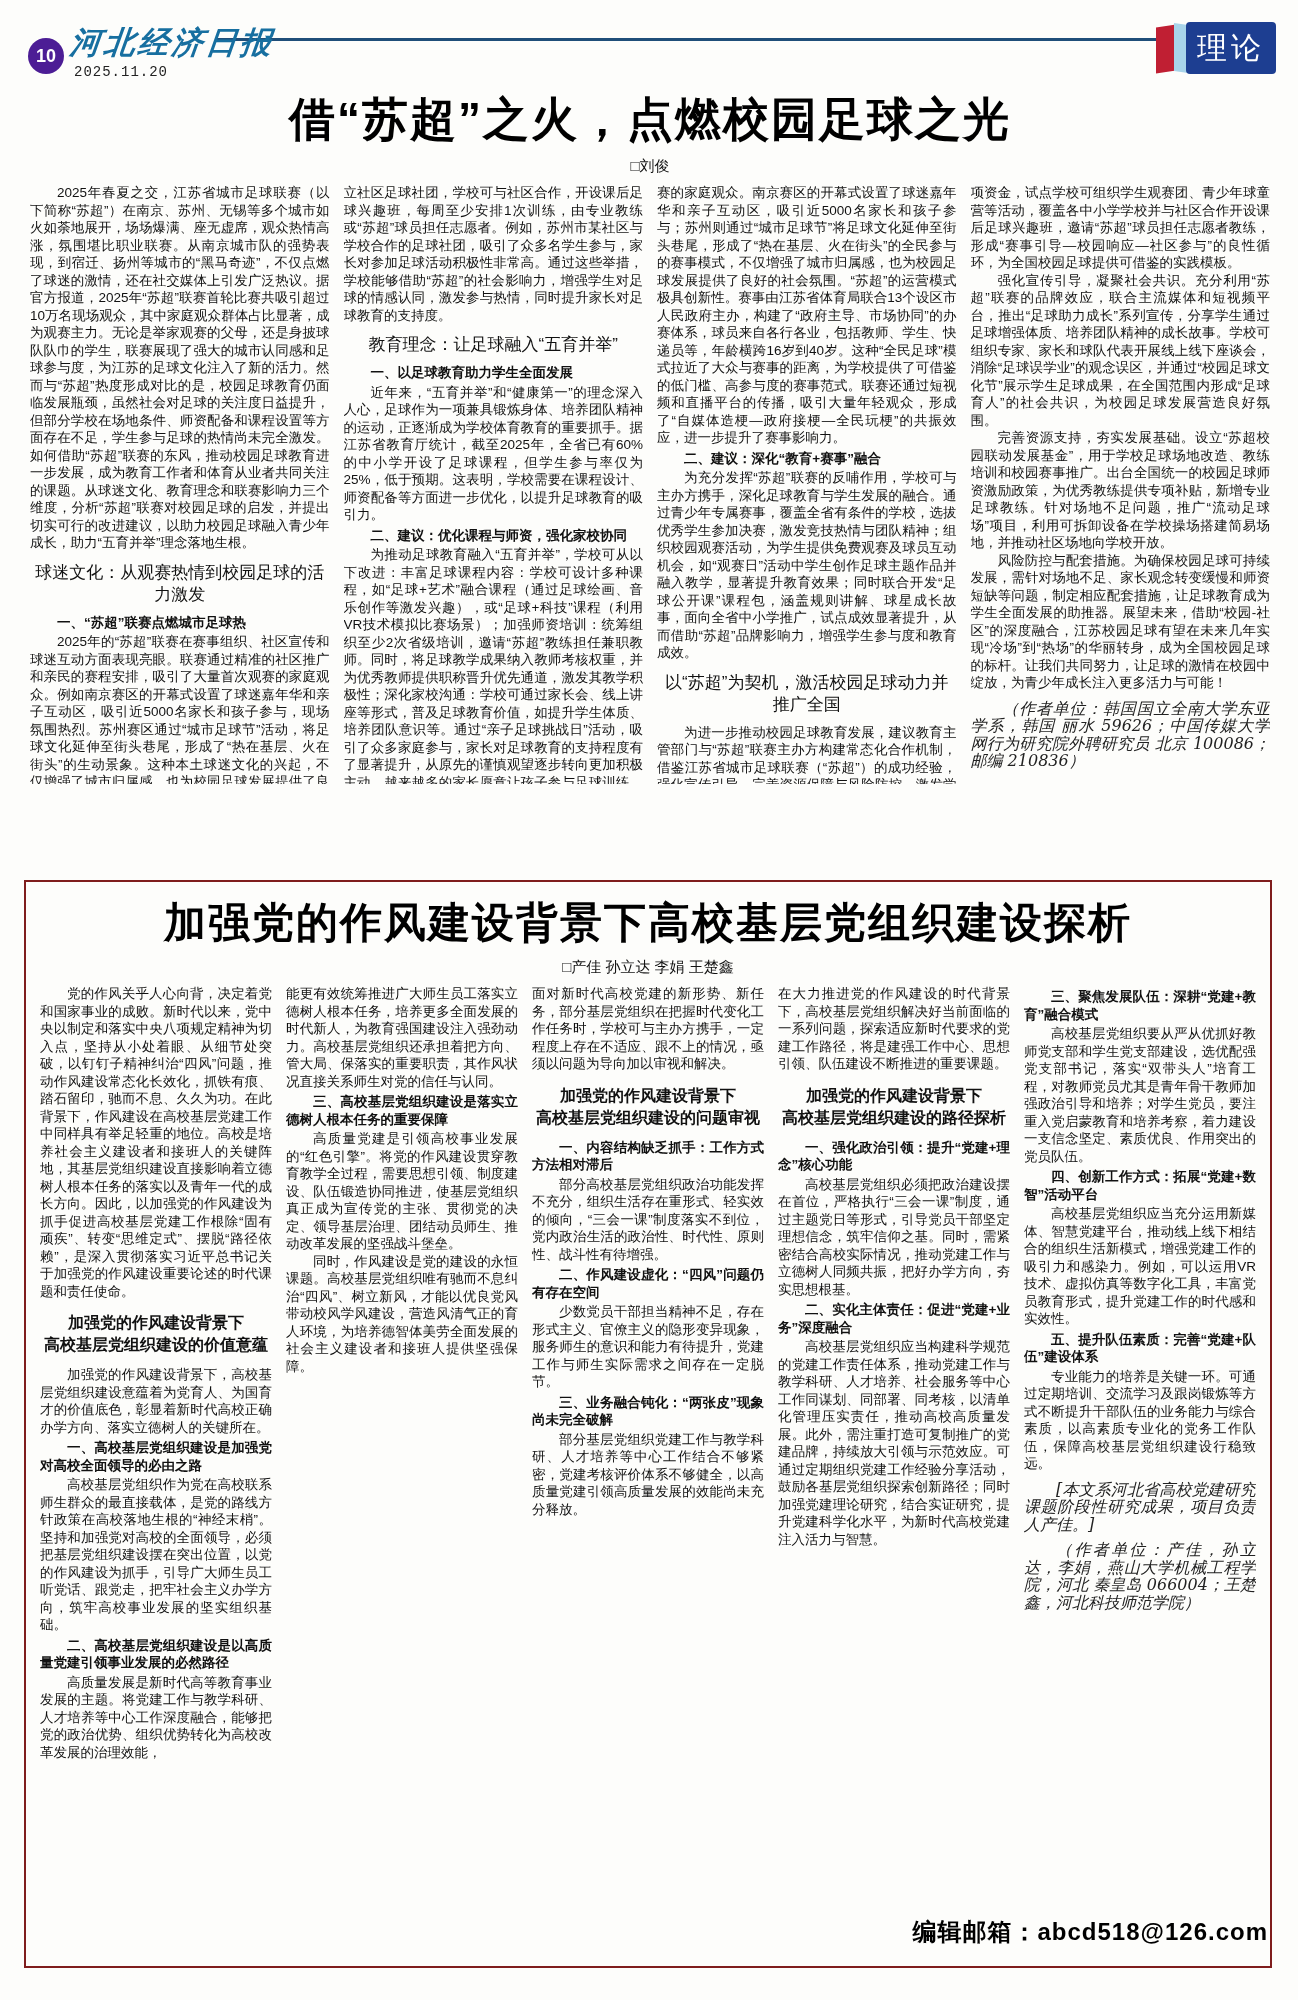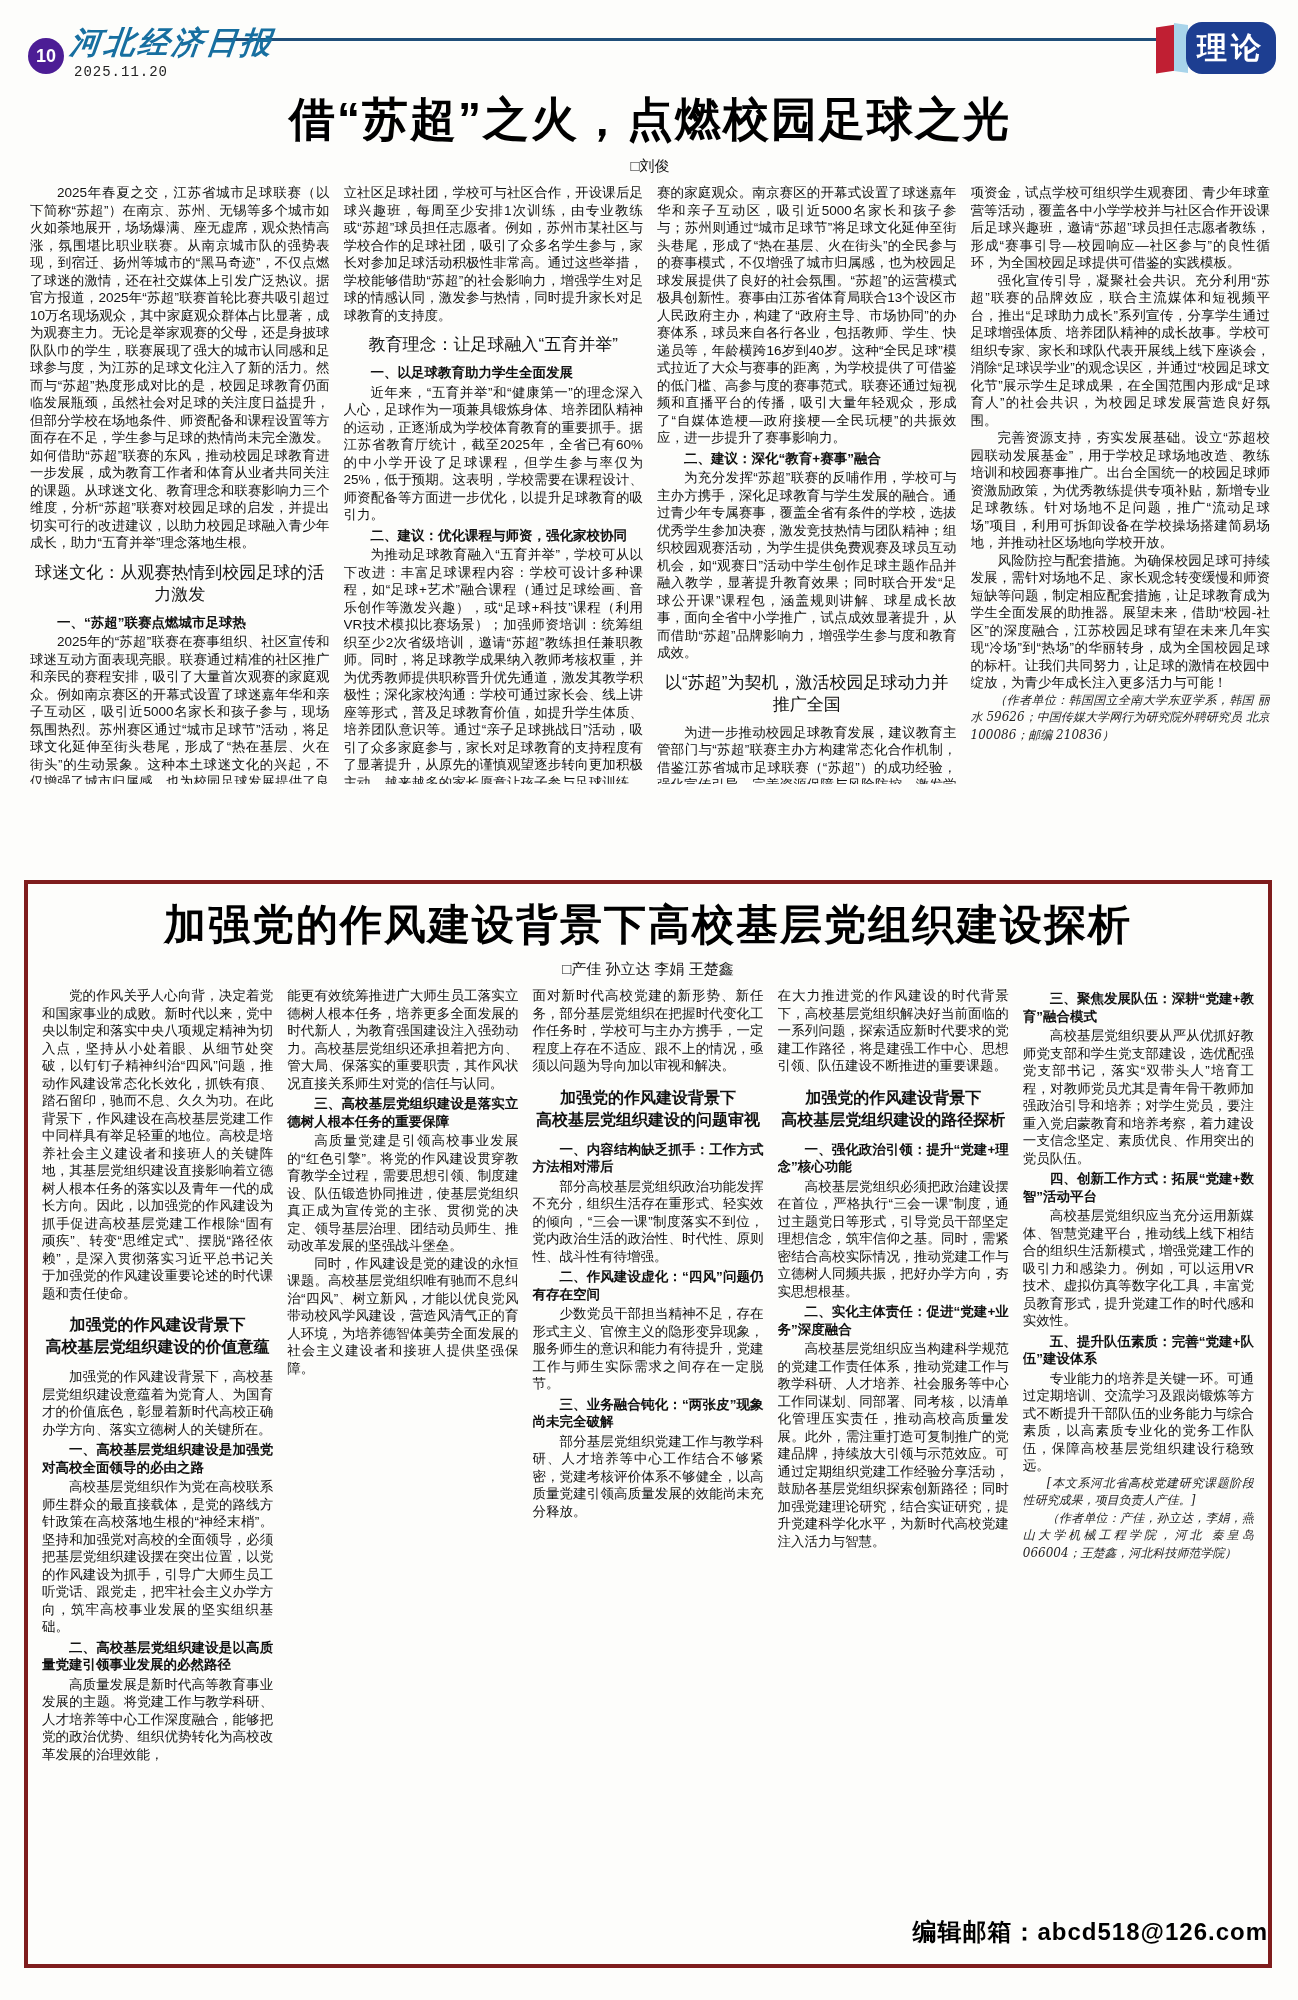--- a/index.html
+++ b/index.html
@@ -14,44 +14,44 @@
   .mast{position:absolute;left:70px;top:22px;font-family:"DejaVu Serif","Liberation Serif",serif;
         font-style:italic;font-weight:bold;font-size:31px;color:#176fa0;letter-spacing:3px;
         transform:skewX(-6deg);}
   .hdate{position:absolute;left:74px;top:64px;font-size:14px;color:#222;letter-spacing:1px;font-family:Liberation Mono, monospace;}
   .badge-wrap{position:absolute;left:1150px;top:18px;width:130px;height:58px;}
   .book-red{position:absolute;left:6px;top:8px;width:20px;height:46px;background:#c01f33;
             transform:skewY(-8deg);}
   .book-blue{position:absolute;left:24px;top:6px;width:14px;height:48px;background:#a8d4ea;
              transform:skewY(8deg);}
   .badge{position:absolute;left:36px;top:4px;width:90px;height:52px;background:#1d3e91;
-         border-radius:16px;color:#fff;font-size:30px;font-weight:bold;letter-spacing:4px;
+         border-radius:4px;color:#fff;font-size:30px;font-weight:normal;letter-spacing:4px;
          display:flex;align-items:center;justify-content:center;}
   
   .art1{position:absolute;left:30px;top:92px;width:1240px;}
   .a-title{font-size:46px;font-weight:bold;text-align:center;letter-spacing:2px;
            color:#000;line-height:1.2;margin:0;}
   .a2 .a-title{font-size:42px;}
   .a-byline{text-align:center;font-size:15px;margin:10px 0 6px;color:#111;}
   .cols{display:flex;gap:14px;margin-top:8px;}
   .col{flex:1 1 0;font-size:13.5px;line-height:17.5px;text-align:justify;overflow:hidden;}
   .art1 .col{height:600px;}
   .a2 .col{height:880px;}
   .blk-p{text-indent:2em;margin:0;}
   .blk-pc{text-indent:0;margin:0;}
   .blk-sec{font-weight:normal;font-size:17px;line-height:22px;text-align:center;
            margin:10px 0 8px;text-indent:0;}
   .blk-sec2{font-weight:bold;font-size:16px;line-height:22px;text-align:center;
             margin:12px 0 10px;white-space:pre-line;text-indent:0;}
   .blk-hb{font-weight:bold;text-indent:2em;margin:3px 0 2px;}
   .blk-fn{font-family:"DejaVu Serif","Liberation Serif",serif;font-style:italic;
-          font-size:12px;margin-top:0;text-indent:2em;color:#222;}
+          font-size:16px;margin-top:8px;text-indent:2em;color:#222;}
   
   .a2{position:absolute;left:24px;top:880px;width:1248px;height:1088px;
-      border:4px solid #7f1d1d;box-sizing:border-box;padding:16px 14px 0 14px;}
+      border:2px solid #7f1d1d;box-sizing:border-box;padding:16px 14px 0 14px;}
   .email{position:absolute;right:30px;top:1916px;font-size:24px;font-weight:bold;
          color:#000;letter-spacing:1px;}
 </style>
 </head>
 <body>
 
 <div class="hdr">
   <div class="hdr-rule"></div>
   <div class="pagenum">10</div>
   <div class="mast">河北经济日报</div>

